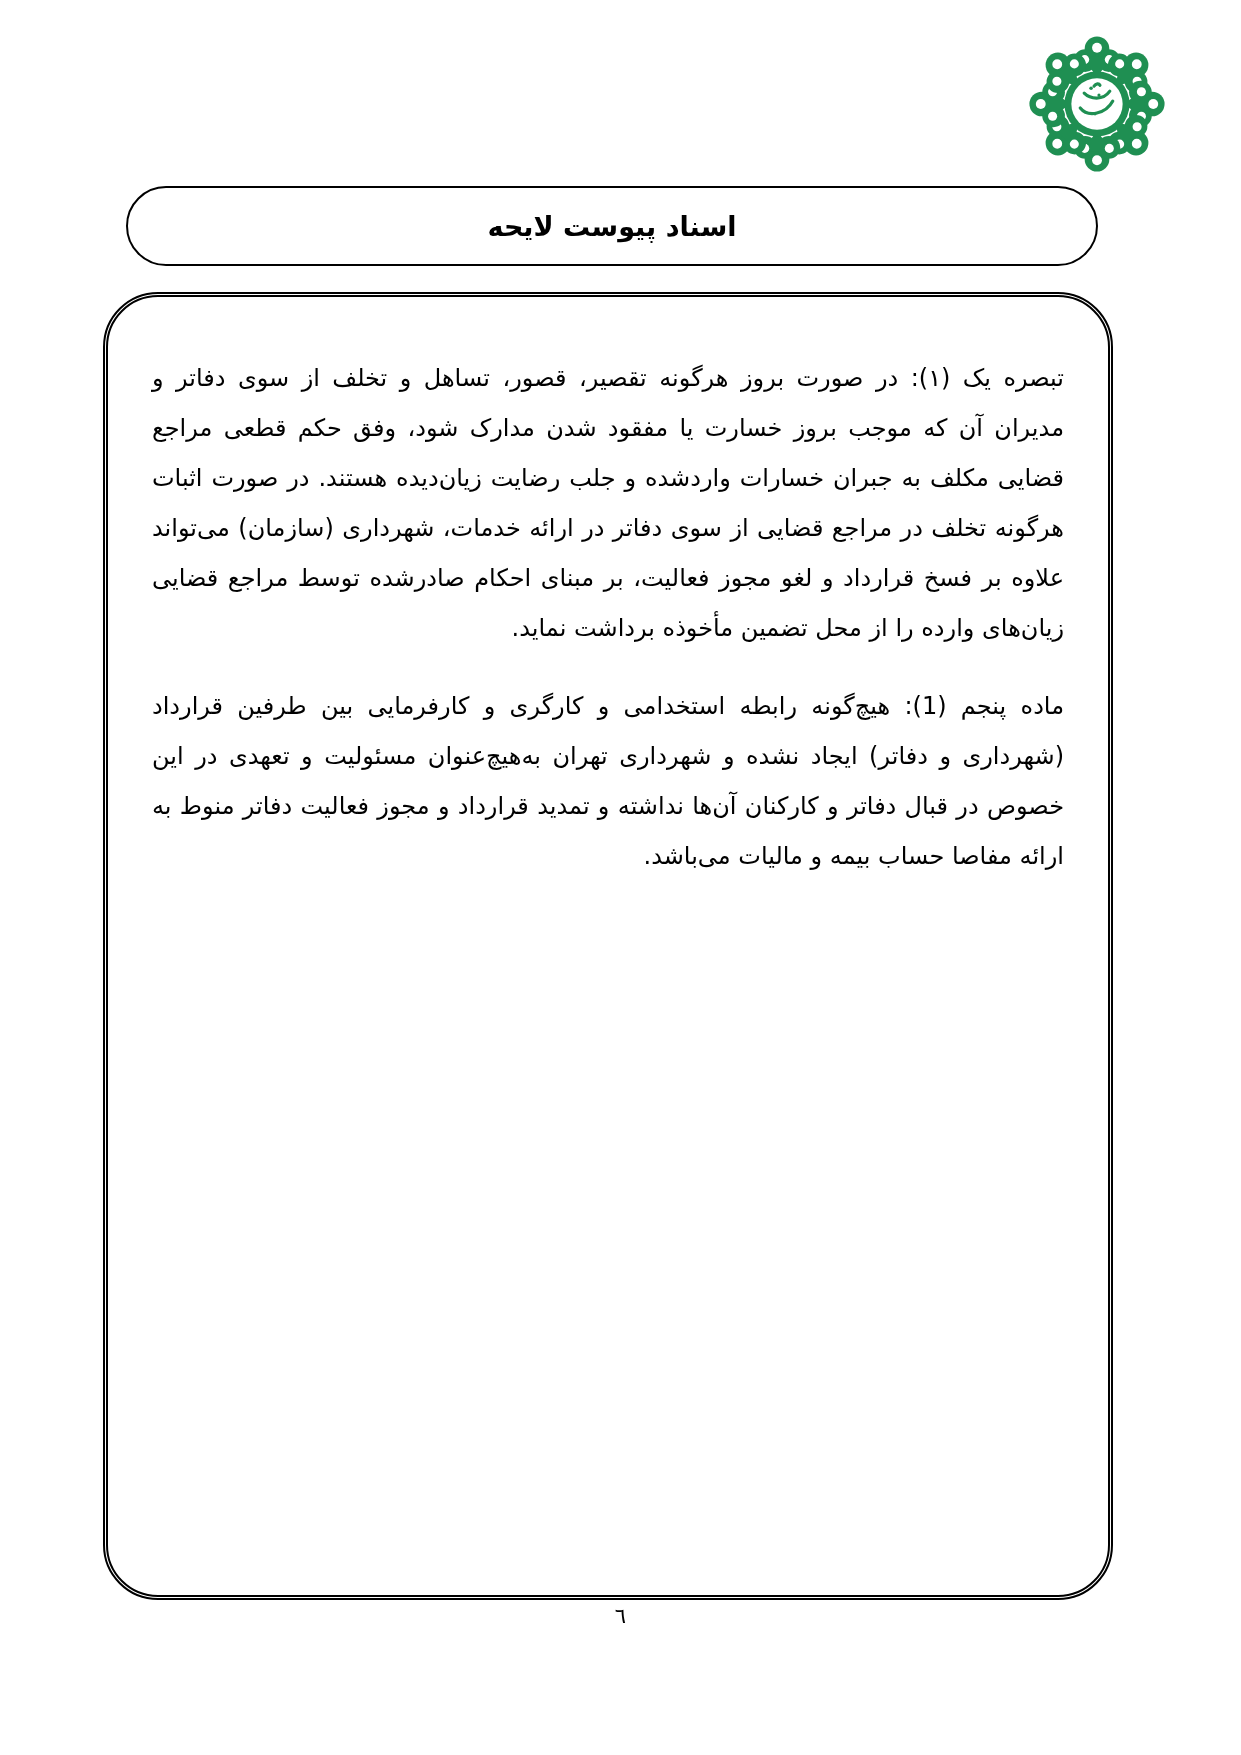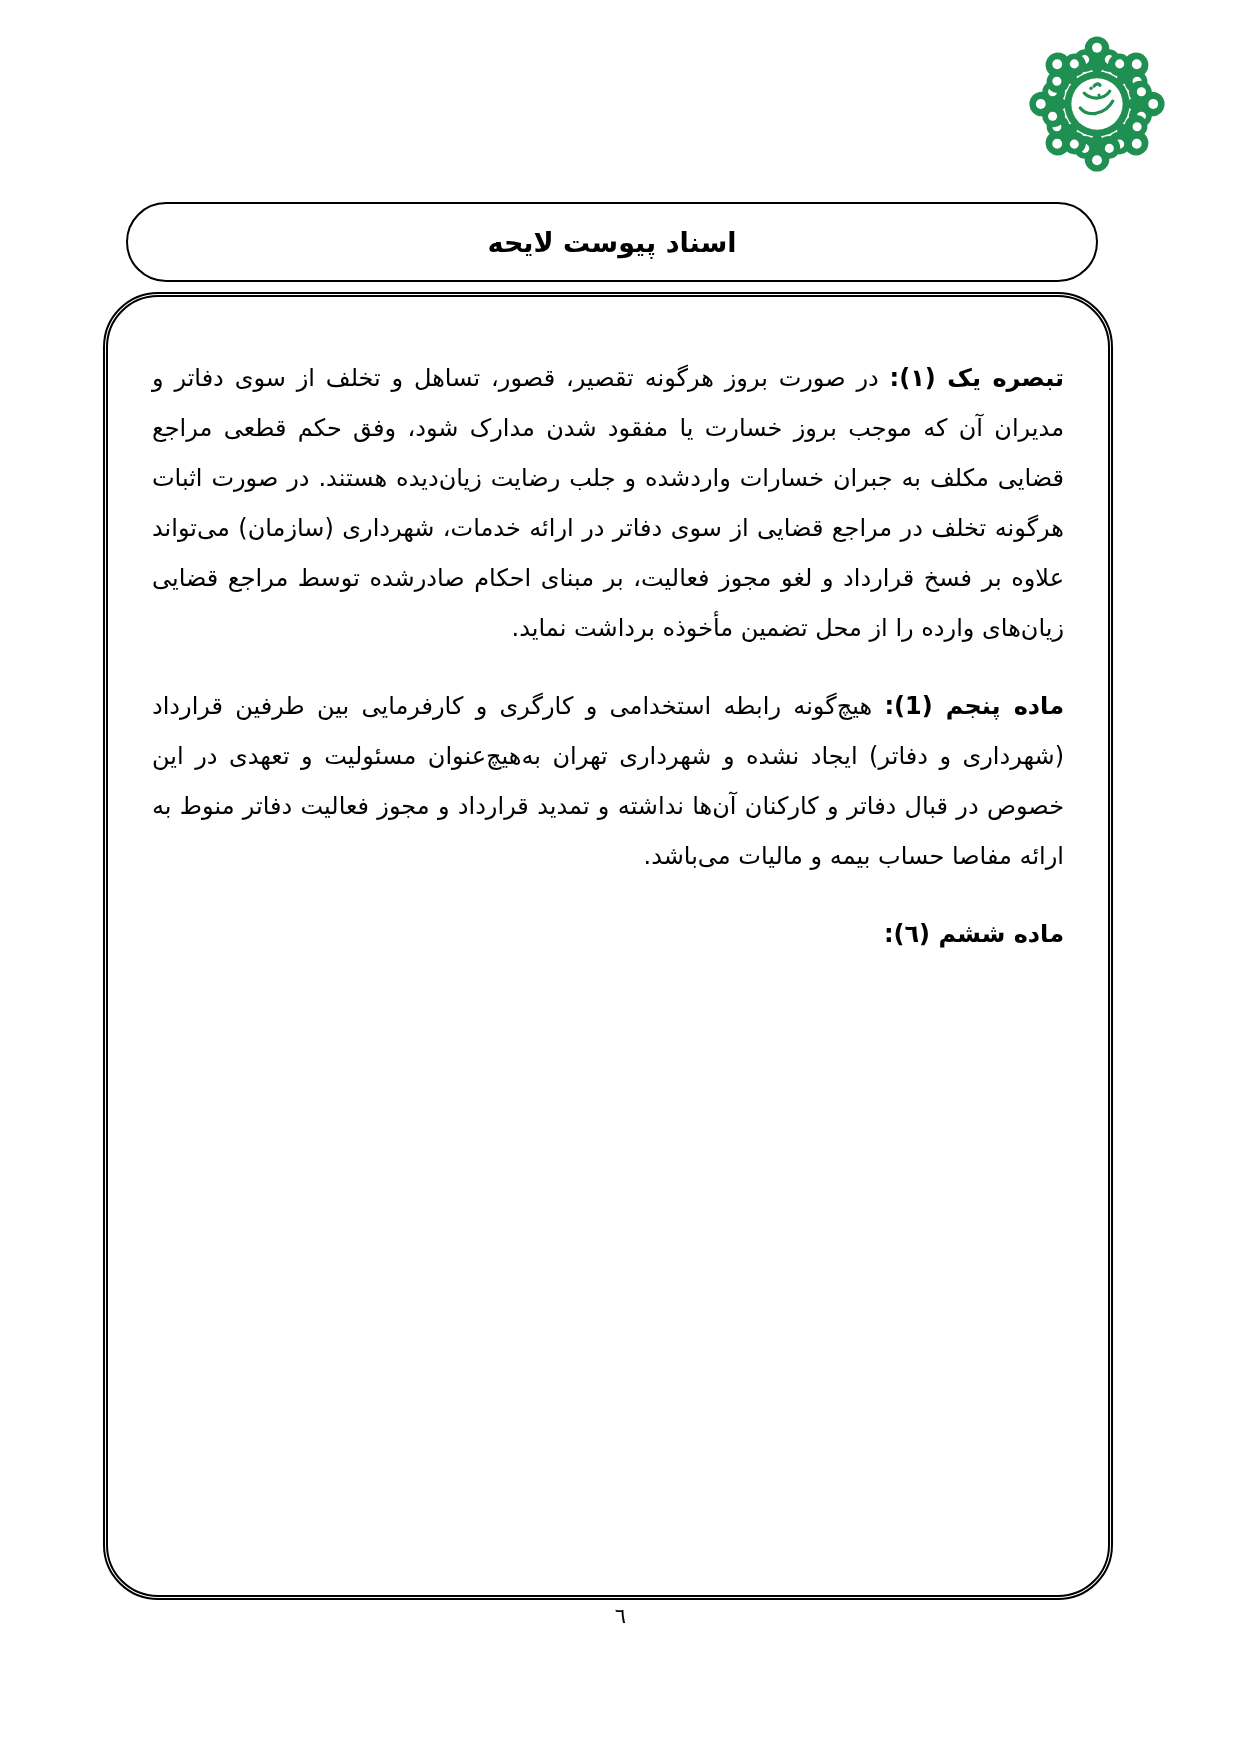--- a/index.html
+++ b/index.html
@@ -14,21 +14,21 @@
   .logo {
     position: absolute;
     left: 1023px; top: 30px;
     width: 148px; height: 148px;
   }
   .lg { fill: var(--logo-green); }
   .lw { fill: #ffffff; }
   .ls { stroke: var(--logo-green); fill: none; }
   .title-box {
     position: absolute;
-    left: 126px; top: 202px;
+    left: 126px; top: 186px;
     width: 972px; height: 80px;
     border: 2.5px solid #000;
     border-radius: 40px;
     display: flex; align-items: center; justify-content: center;
   }
   .title-box .title-text {
     font-size: 27px; font-weight: bold;
     direction: rtl;
   }
   .main-box {
@@ -40,21 +40,21 @@
   }
   .content {
     direction: rtl;
     padding: 56px 44px 0 44px;
     font-size: 24px;
     line-height: 50px;
     text-align: justify;
     text-justify: inter-word;
   }
   .para { margin-bottom: 28px; }
-  .para .lead { font-weight: bold; }
+  .para .lead { font-weight: normal; }
   .page-number {
     position: absolute;
     top: 1604px; left: 0;
     width: 100%;
     text-align: center;
     font-size: 21px;
     direction: rtl;
   }
 </style>
 </head>
@@ -89,17 +89,16 @@
 </svg>
 
 <div class="title-box">
   <span class="title-text">اسناد پیوست لایحه</span>
 </div>
 
 <div class="main-box">
   <div class="content">
     <p class="para"><span class="lead">تبصره یک (۱):</span><span> در صورت بروز هرگونه تقصیر، قصور، تساهل و تخلف از سوی دفاتر و مدیران آن که موجب بروز خسارت یا مفقود شدن مدارک شود، وفق حکم قطعی مراجع قضایی مکلف به جبران خسارات واردشده و جلب رضایت زیان‌دیده هستند. در صورت اثبات هرگونه تخلف در مراجع قضایی از سوی دفاتر در ارائه خدمات، شهرداری (سازمان) می‌تواند علاوه بر فسخ قرارداد و لغو مجوز فعالیت، بر مبنای احکام صادرشده توسط مراجع قضایی زیان‌های وارده را از محل تضمین مأخوذه برداشت نماید.</span></p>
     <p class="para"><span class="lead">ماده پنجم (1):</span><span> هیچ‌گونه رابطه استخدامی و کارگری و کارفرمایی بین طرفین قرارداد (شهرداری و دفاتر) ایجاد نشده و شهرداری تهران به‌هیچ‌عنوان مسئولیت و تعهدی در این خصوص در قبال دفاتر و کارکنان آن‌ها نداشته و تمدید قرارداد و مجوز فعالیت دفاتر منوط به ارائه مفاصا حساب بیمه و مالیات می‌باشد.</span></p>
-    <p class="para"><span class="lead">ماده ششم (٦):</span><span></span></p>
   </div>
 </div>
 
 <div class="page-number">٦</div>
 
 </body></html>

